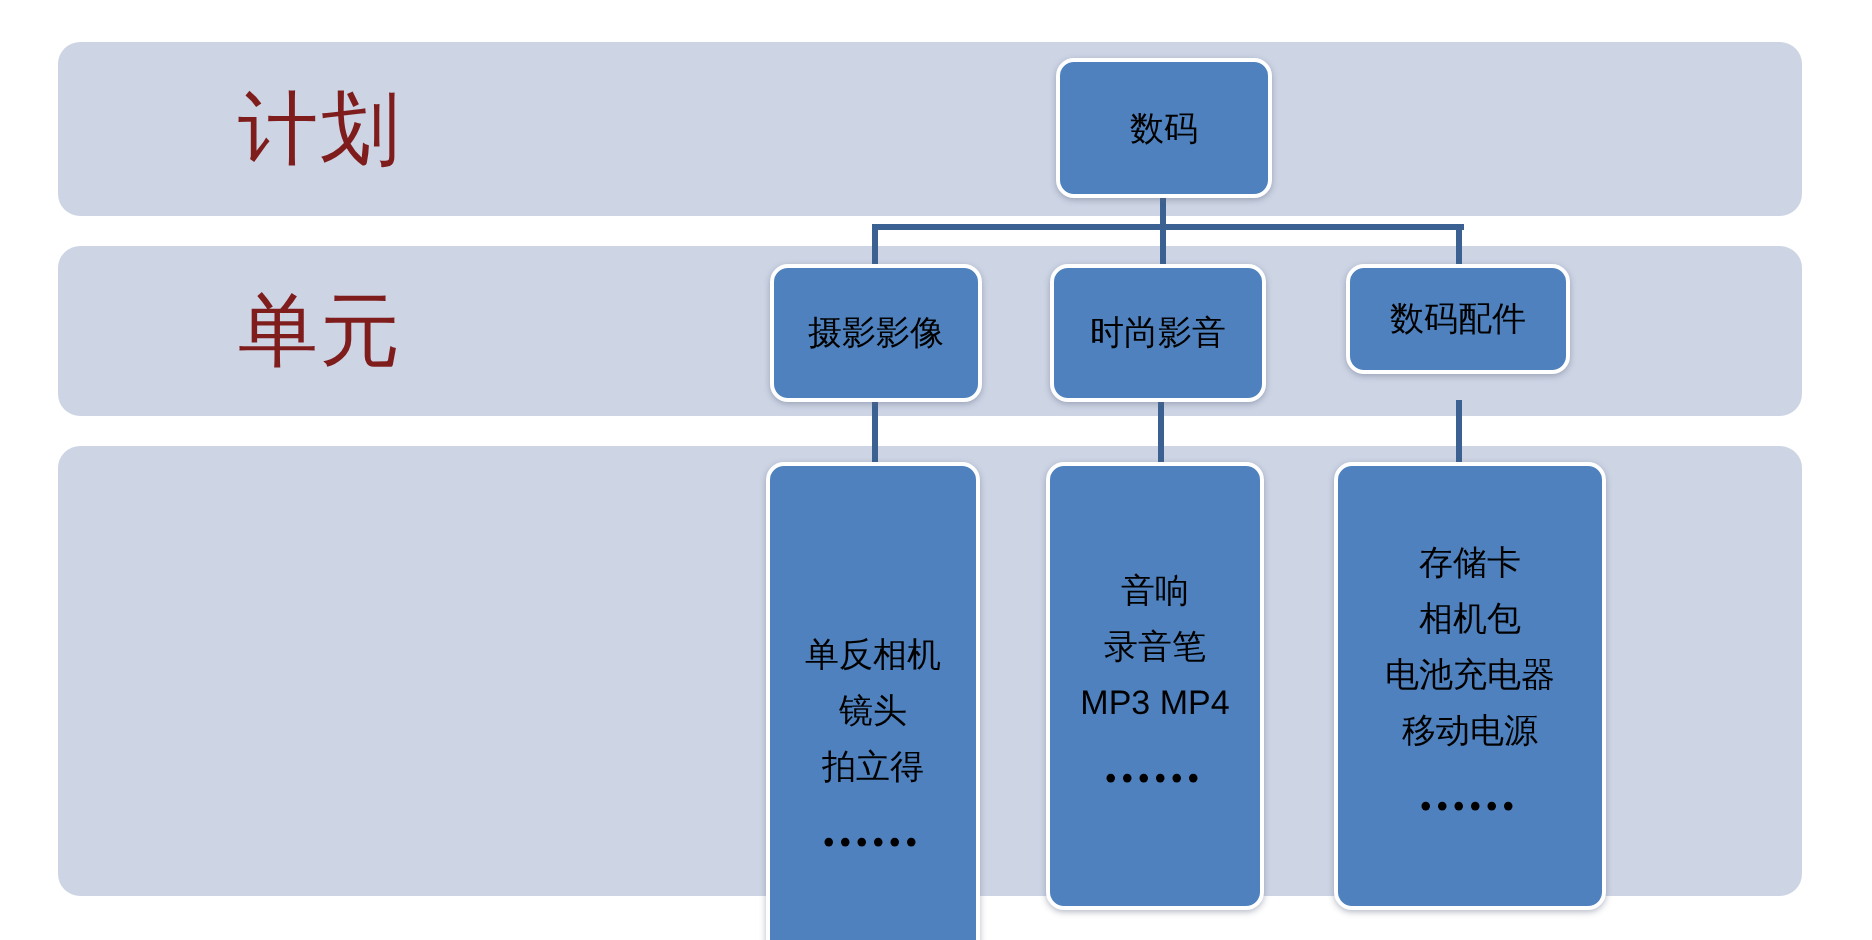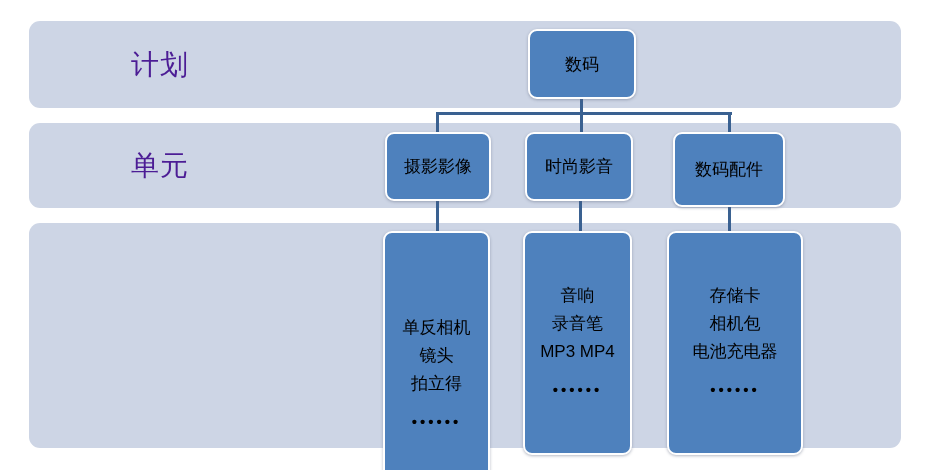--- a/index.html
+++ b/index.html
@@ -8,37 +8,37 @@
     font-family:"Liberation Sans","DejaVu Sans",sans-serif;
   }
   .band{
     position:absolute;left:29px;width:872px;background:#cdd5e5;border-radius:11px;
   }
   .band-plan{top:21px;height:87px;}
   .band-unit{top:123px;height:85px;}
   .band-keyword{top:223px;height:225px;}
   .rowlabel{
     position:absolute;left:29px;width:262px;display:flex;align-items:center;justify-content:center;
-    color:#4c1d95;font-size:28px;letter-spacing:1px;
+    color:#7f1d1d;font-size:40px;letter-spacing:1px;
   }
   .rowlabel-plan{top:21px;height:87px;}
   .rowlabel-unit{top:123px;height:85px;font-family:Liberation Mono, monospace;}
   .rowlabel-keyword{top:223px;height:225px;}
   .conn{position:absolute;background:#3a6191;z-index:1;}
   .node{
     position:absolute;z-index:2;box-sizing:border-box;
     background:#4e81bd;border:2.5px solid #ffffff;border-radius:9px;
     color:#000000;display:flex;align-items:center;justify-content:center;
     font-size:17px;text-align:center;
     box-shadow:0 1px 3px rgba(90,100,125,0.45);
   }
   .node-root{left:528px;top:29px;width:108px;height:70px;}
   .node-unit-1{left:385px;top:132px;width:106px;height:69px;}
   .node-unit-2{left:525px;top:132px;width:108px;height:69px;}
-  .node-unit-3{left:673px;top:132px;width:112px;height:75px;}
+  .node-unit-3{left:673px;top:132px;width:112px;height:55px;}
   .node-kw{flex-direction:column;line-height:28px;}
   .node-kw-1{left:383px;top:231px;width:107px;height:287px;text-align:center;}
   .node-kw-2{left:523px;top:231px;width:109px;height:224px;}
   .node-kw-3{left:667px;top:231px;width:136px;height:224px;}
   .kw-line{display:block;}
   .kw-more{display:block;margin-top:10px;font-size:15px;font-weight:bold;letter-spacing:3px;line-height:28px;}
   
   .conn-root-down{left:580px;top:98px;width:3px;height:16px;}
   .conn-hbar{left:436px;top:112px;width:296px;height:3px;}
   .conn-drop-unit-1{left:436px;top:114px;width:3px;height:18px;}
@@ -92,16 +92,17 @@
   <div class="node node-kw node-kw-2">
     <span class="kw-line">音响</span>
     <span class="kw-line">录音笔</span>
     <span class="kw-line">MP3 MP4</span>
     <span class="kw-more">••••••</span>
   </div>
   <div class="node node-kw node-kw-3">
     <span class="kw-line">存储卡</span>
     <span class="kw-line">相机包</span>
     <span class="kw-line">电池充电器</span>
+    <span class="kw-line">移动电源</span>
     <span class="kw-more">••••••</span>
   </div>
 
 </div>
 
 </body></html>

